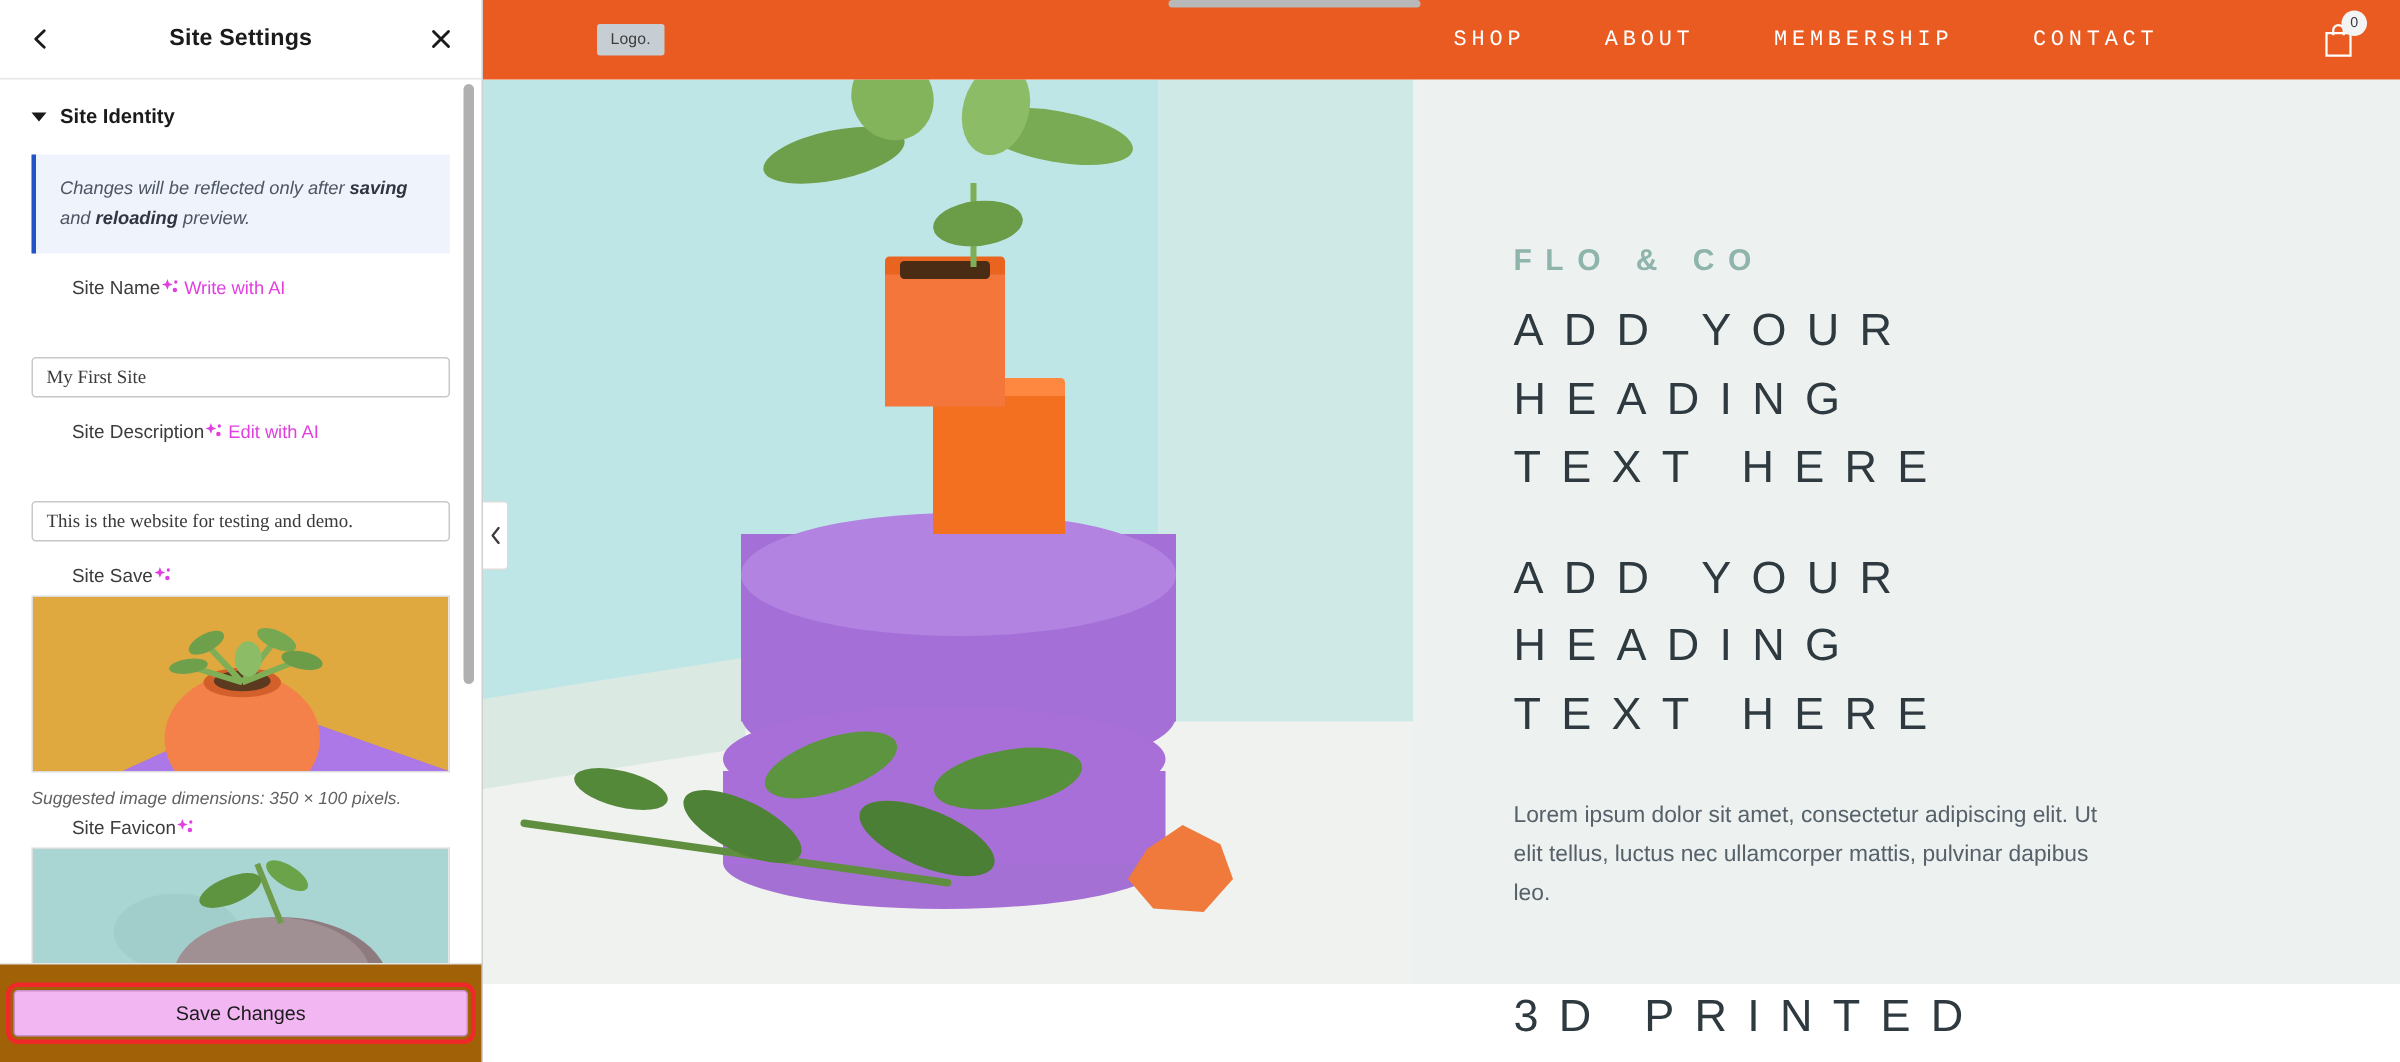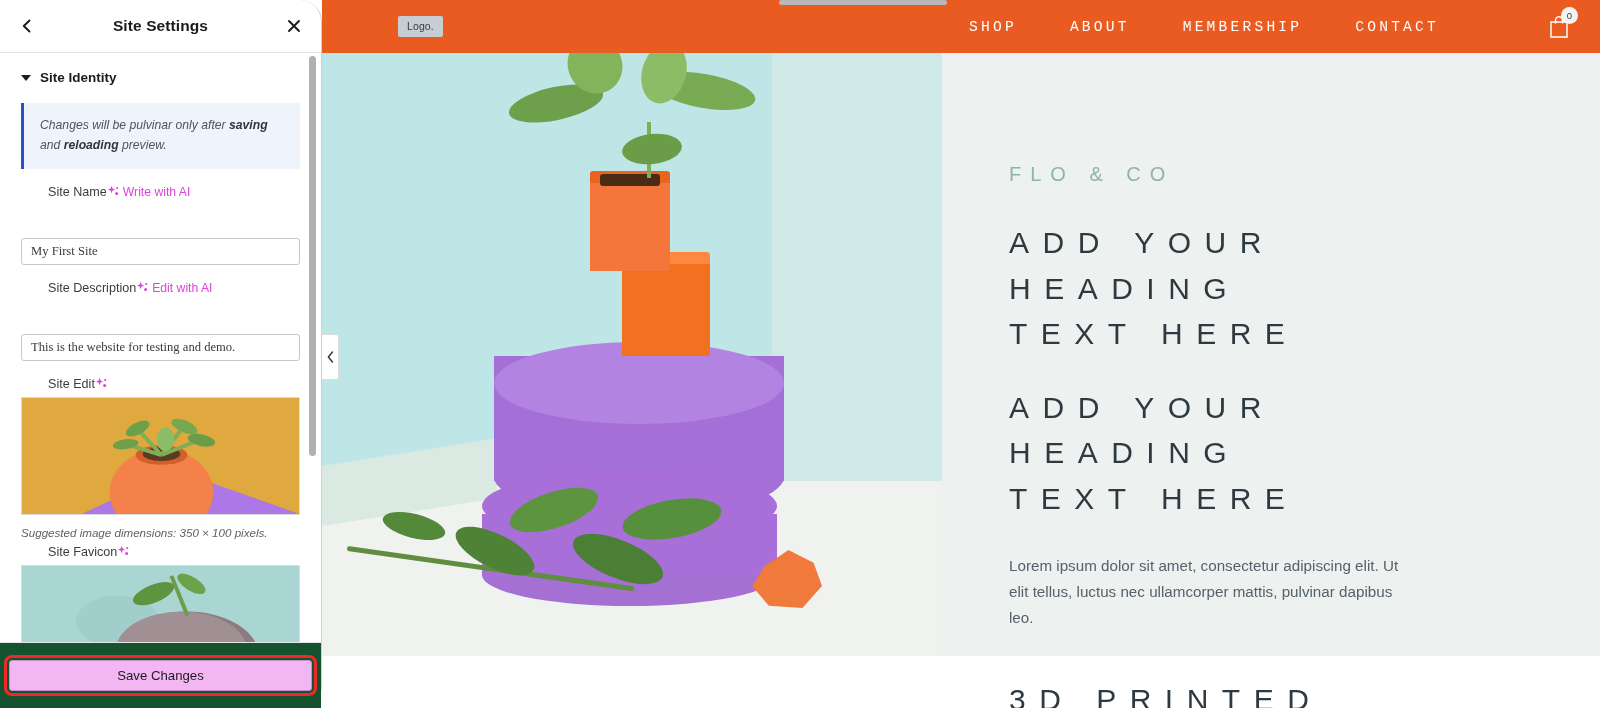--- a/index.html
+++ b/index.html
@@ -11,21 +11,20 @@
   }
 
   
   #settings-panel {
     position:absolute; left:0; top:0;
     width:322px; height:708px;
     background:#ffffff;
     border-right:1px solid #d0d0d0;
     display:flex; flex-direction:column;
     z-index:20;
-    border-radius:22px;
   }
   #panel-header {
     height:53px; min-height:53px;
     display:flex; align-items:center;
     padding:0 14px;
     border-bottom:1px solid #e6e6e6;
     position:relative;
   }
   #panel-header .hdr-title {
     flex:1; text-align:center;
@@ -109,21 +108,21 @@
   .thumb.favicon-thumb { height:86px; border-bottom:none; }
   .hint {
     font-size:11.6px; font-style:italic; color:#616161;
     margin-top:11px; margin-bottom:4px;
   }
 
   #panel-footer {
     min-height:66px;
     border-top:1px solid #e6e6e6;
     display:flex; align-items:center; justify-content:center;
-    background:#14532d;
+    background:#a16207;
     padding:0 9px;
   }
   #save-btn {
     width:100%; height:31px;
     background:#f2b6f2;
     border:1px solid #c98ec9;
     border-radius:3px;
     font-size:13.2px; color:#1b1b1b;
     font-family:"Liberation Sans", sans-serif;
     cursor:pointer;
@@ -208,21 +207,21 @@
     background:#ffffff;
   }
   #hero-text {
     flex:1;
     background:#edf2f0;
     padding:110px 0 0 67px;
     position:relative;
   }
   #eyebrow {
     font-size:20px; letter-spacing:9px;
-    color:#8fb4ab; margin-bottom:34px;
+    color:#8fb4ab; margin-bottom:12px;font-weight:bold;
   }
   .hero-h {
     font-size:30px; letter-spacing:13.5px;
     color:#2e3a40; line-height:1.52;
     font-weight:300;
   }
   .hero-h.second { margin-top:28px; }
   #hero-para {
     margin-top:31px;
     font-size:15.2px; line-height:1.72;
@@ -298,21 +297,21 @@
 
   <div id="panel-scroll">
     <div id="panel-scrollbar"></div>
 
     <div class="section-head">
       <span class="caret"></span>
       <span class="sec-title">Site Identity</span>
     </div>
 
     <div id="notice">
-      <span>Changes will be pulvinar only after </span><b>saving</b><span> and </span><b>reloading</b><span> preview.</span>
+      <span>Changes will be reflected only after </span><b>saving</b><span> and </span><b>reloading</b><span> preview.</span>
     </div>
 
     <div class="field">
       <div class="field-row">
         <span class="field-label">Site Name</span>
         <span class="ai-link">
           <svg class="sparkle" width="13" height="13" viewBox="0 0 13 13">
             <path d="M4.6 1 L5.6 3.6 L8.2 4.6 L5.6 5.6 L4.6 8.2 L3.6 5.6 L1 4.6 L3.6 3.6 Z" fill="#e040e0"></path>
             <circle cx="10.2" cy="3" r="1.1" fill="#e040e0"></circle>
             <circle cx="9.6" cy="8.4" r="1.5" fill="#e040e0"></circle>
@@ -333,21 +332,21 @@
             <circle cx="9.6" cy="8.4" r="1.5" fill="#e040e0"></circle>
           </svg>
           <span>Edit with AI</span>
         </span>
       </div>
       <input class="txtinput" type="text" value="This is the website for testing and demo." style="">
     </div>
 
     <div class="field">
       <div class="field-row">
-        <span class="field-label">Site Edit</span>
+        <span class="field-label">Site Save</span>
         <span class="ai-link">
           <svg class="sparkle" width="13" height="13" viewBox="0 0 13 13">
             <path d="M4.6 1 L5.6 3.6 L8.2 4.6 L5.6 5.6 L4.6 8.2 L3.6 5.6 L1 4.6 L3.6 3.6 Z" fill="#e040e0"></path>
             <circle cx="10.2" cy="3" r="1.1" fill="#e040e0"></circle>
             <circle cx="9.6" cy="8.4" r="1.5" fill="#e040e0"></circle>
           </svg>
         </span>
       </div>
       <div class="thumb">
         <svg width="100%" height="100%" viewBox="0 0 278 118" preserveAspectRatio="none">

